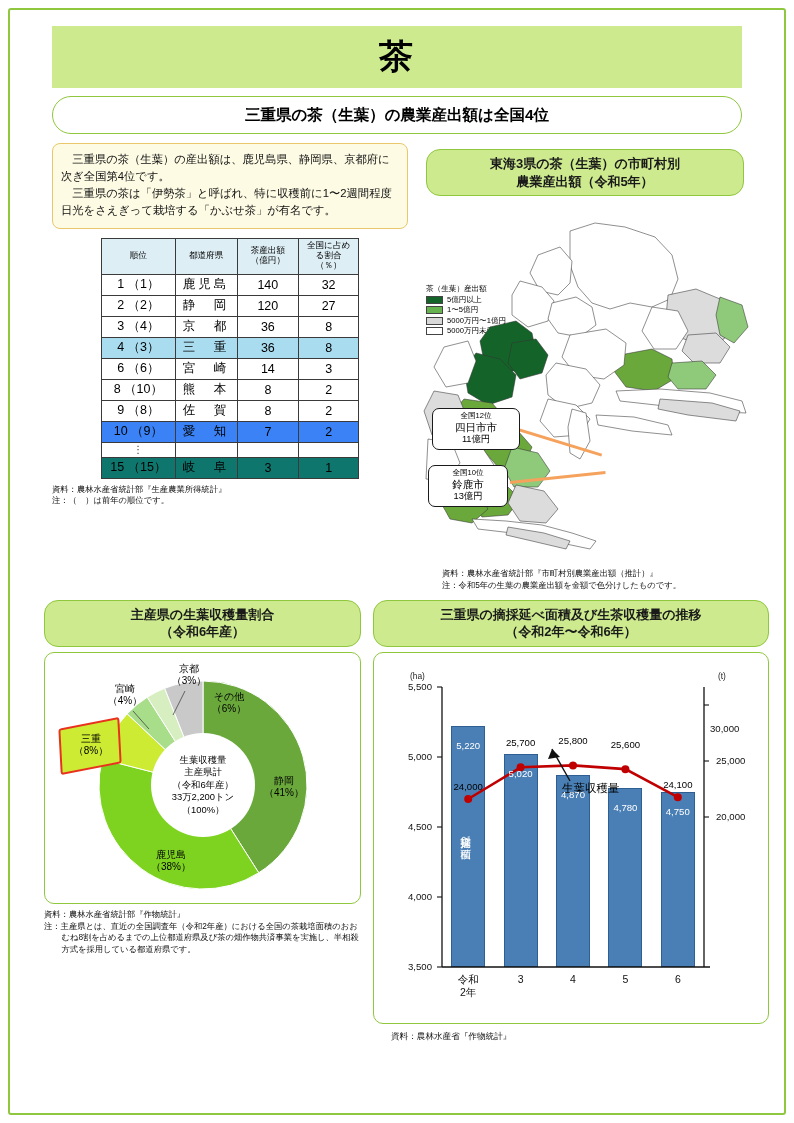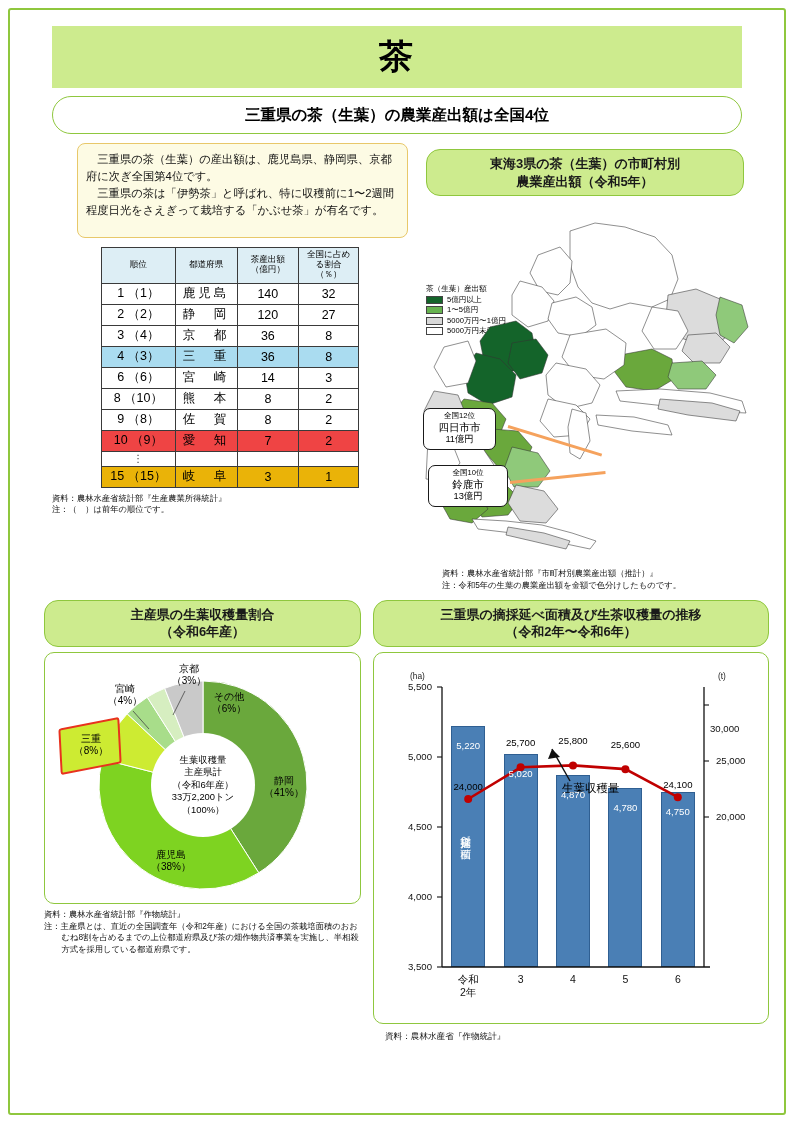--- a/index.html
+++ b/index.html
@@ -39,26 +39,25 @@
 
   
   .row-top { display: flex; margin-top: 9px; }
   .col-left { width: 356px; margin-left: 34px; }
   .col-right { width: 330px; margin-left: 12px; position: relative; }
 
   .intro-box {
     border: 1.5px solid #e8c86a;
     border-radius: 8px;
     background: #fdfbe4;
-    padding: 7px 8px 17px 8px;
+    padding: 7px 8px 8px 8px;
     font-size: 11.3px;
     line-height: 1.52;
     color: #111;
     position: relative;
-    margin-left: 25px;
   }
   .intro-box p { text-indent: 1em; }
 
   .green-head {
     background: #cdeb8e;
     border: 1.5px solid #8fc73e;
     border-radius: 14px;
     text-align: center;
     font-size: 13px;
     font-weight: bold;
@@ -87,22 +86,22 @@
     font-weight: normal;
     line-height: 1.15;
     height: 36px;
     padding: 1px;
   }
   td.c-rank { width: 74px; letter-spacing: 0px; }
   td.c-pref { width: 62px; letter-spacing: 3px; }
   td.c-val  { width: 62px; }
   td.c-pct  { width: 60px; }
   tr.hl-mie td { background: #aadcf0; }
-  tr.hl-aichi td { background: #ef4444; margin-left: 18px; }
-  tr.hl-gifu td { background: #eab308; }
+  tr.hl-aichi td { background: #3b82f6; margin-left: 18px; }
+  tr.hl-gifu td { background: #0f766e; }
   tr.dots td { height: 15px; font-size: 10px; line-height: 0.8; color: #333; }
 
   .note {
     font-size: 8.3px;
     color: #111;
     line-height: 1.42;
     margin-top: 5px;
   }
   .note-indent { padding-left: 2.1em; text-indent: -2.1em; }
 
@@ -124,21 +123,21 @@
     border-radius: 7px;
     background: #ffffff;
     text-align: center;
     font-size: 9.3px;
     line-height: 1.28;
     padding: 2px 6px 3px 6px;
     z-index: 5;
   }
   .callout .co-rank { font-size: 7.6px; }
   .callout .co-name { font-size: 10.5px; }
-  .callout-1 { left: 3px; top: 205px; width: 73px; }
+  .callout-1 { left: 12px; top: 205px; width: 88px; }
   .callout-2 { left: 8px; top: 262px; width: 80px; }
   .arrow { position: absolute; background: #f5a25d; height: 3px; transform-origin: left center; z-index: 4; }
 
   
   .row-bottom { display: flex; margin-top: 8px; }
   .panel-left { width: 317px; margin-left: 26px; }
   .panel-right { width: 396px; margin-left: 12px; }
   .panel-box {
     border: 1.5px solid #8fc73e;
     border-radius: 10px;
@@ -587,16 +586,16 @@
             </div>
             <div class="xtick" style="left: 221.4px; top: 320px; width: 60px;">
               <div>5</div>
             </div>
             <div class="xtick" style="left: 273.8px; top: 320px; width: 60px;">
               <div>6</div>
             </div>
           </div>
       </div>
 
-      <div class="note note-bottom" style="margin-left:12px;">資料：農林水産省『作物統計』</div>
+      <div class="note note-bottom" style="margin-left:18px;">資料：農林水産省『作物統計』</div>
     </div>
   </div>
 </div>
 
 </body></html>

